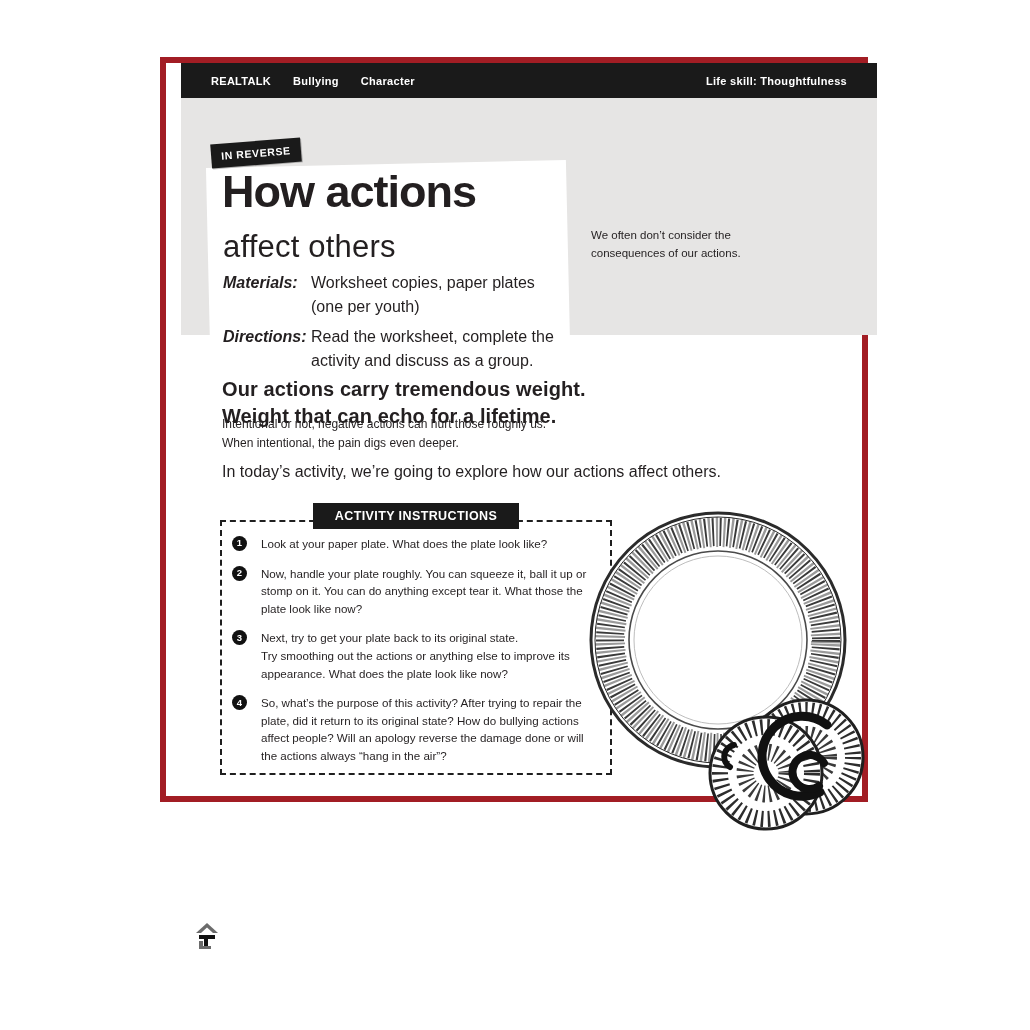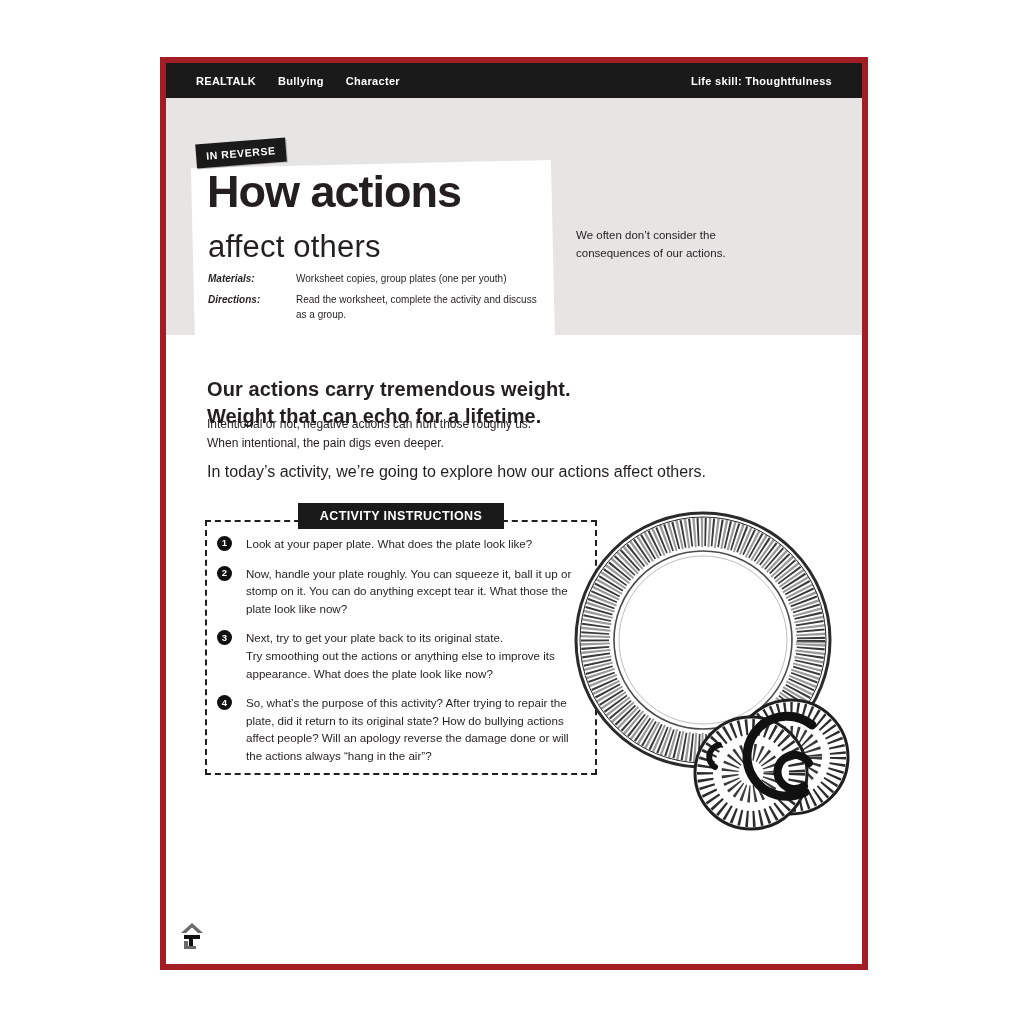--- a/index.html
+++ b/index.html
@@ -1,40 +1,40 @@
 <!DOCTYPE html>
 <html><head>
 <meta charset="utf-8">
 <style>
   html,body{margin:0;padding:0;background:#ffffff;}
   *{box-sizing:border-box;}
   body{font-family:"Liberation Sans","DejaVu Sans",sans-serif;color:#231F20;}
   .canvas{position:relative;width:1030px;height:1030px;background:#ffffff;overflow:hidden;}
-  .page{position:absolute;left:160px;top:57px;width:708px;height:913px;
-        border:6px solid #A21D24;background:#ffffff;}
+  .page{position:absolute;left:160px;top:57px;width:708px;height:745px;
+        border:6px solid #A21D24;background:#ffffff;padding-left:15px;}
   .page-inner{position:relative;width:696px;height:901px;overflow:hidden;}
 
   
   .topbar{position:absolute;left:0;top:0;width:696px;height:35px;background:#1A1A1A;
           display:flex;align-items:center;padding:0 30px;color:#fff;}
   .topbar .nav{display:flex;gap:22px;align-items:center;}
   .topbar span{font-size:11px;font-weight:bold;letter-spacing:.3px;}
   .topbar .spacer{flex:1;}
 
   
   .band{position:absolute;left:0;top:35px;width:696px;height:237px;background:#E6E5E4;}
   .whitebox{position:absolute;left:27px;top:66px;width:360px;height:183px;background:#ffffff;
             transform:rotate(-1.3deg);}
   .badge{position:absolute;left:30px;top:43px;background:#1A1A1A;color:#fff;
          font-size:10.5px;font-weight:bold;letter-spacing:.6px;padding:6px 10px;
          transform:rotate(-4.5deg);box-shadow:1px 1px 0 rgba(0,0,0,.25);}
   .title1{position:absolute;left:41px;top:70px;font-size:45px;font-weight:bold;
           letter-spacing:-1px;line-height:1.05;}
   .title2{position:absolute;left:42px;top:131px;font-size:31px;font-weight:400;letter-spacing:.2px;}
-  .meta{position:absolute;left:42px;top:173px;width:336px;font-size:10px;line-height:1.5;}
+  .meta{position:absolute;left:42px;top:173px;width:336px;font-size:16px;line-height:1.5;}
   .meta .row{display:grid;grid-template-columns:76px 1fr;column-gap:12px;margin-bottom:6px;}
   .meta .label{font-weight:bold;font-style:italic;}
   .aside{position:absolute;left:410px;top:128px;width:252px;font-size:11.5px;line-height:1.6;}
   .aside .p2{margin-top:13px;}
 
   
   .lead{position:absolute;left:41px;top:294px;font-size:20px;font-weight:bold;line-height:1.35;letter-spacing:.1px;margin-top:19px;}
   .p1{position:absolute;left:41px;top:352px;font-size:12px;line-height:1.55;}
   .p2{position:absolute;left:41px;top:397px;font-size:16px;line-height:1.5;}
 
@@ -72,21 +72,21 @@
       </div>
 
       <div class="band">
         <div class="whitebox"></div>
         <div class="badge">IN REVERSE</div>
         <div class="title1">How actions</div>
         <div class="title2">affect others</div>
         <div class="meta">
           <div class="row">
             <span class="label">Materials:</span>
-            <span>Worksheet copies, group plates (one per youth)</span>
+            <span>Worksheet copies, paper plates (one per youth)</span>
           </div>
           <div class="row">
             <span class="label">Directions:</span>
             <span>Read the worksheet, complete the activity and discuss as a group.</span>
           </div>
         </div>
         <div class="aside">
           <div class="preline">We often don’t consider the
 consequences of our actions.</div>
           <div class="p2">But that’s a mistake.</div>

